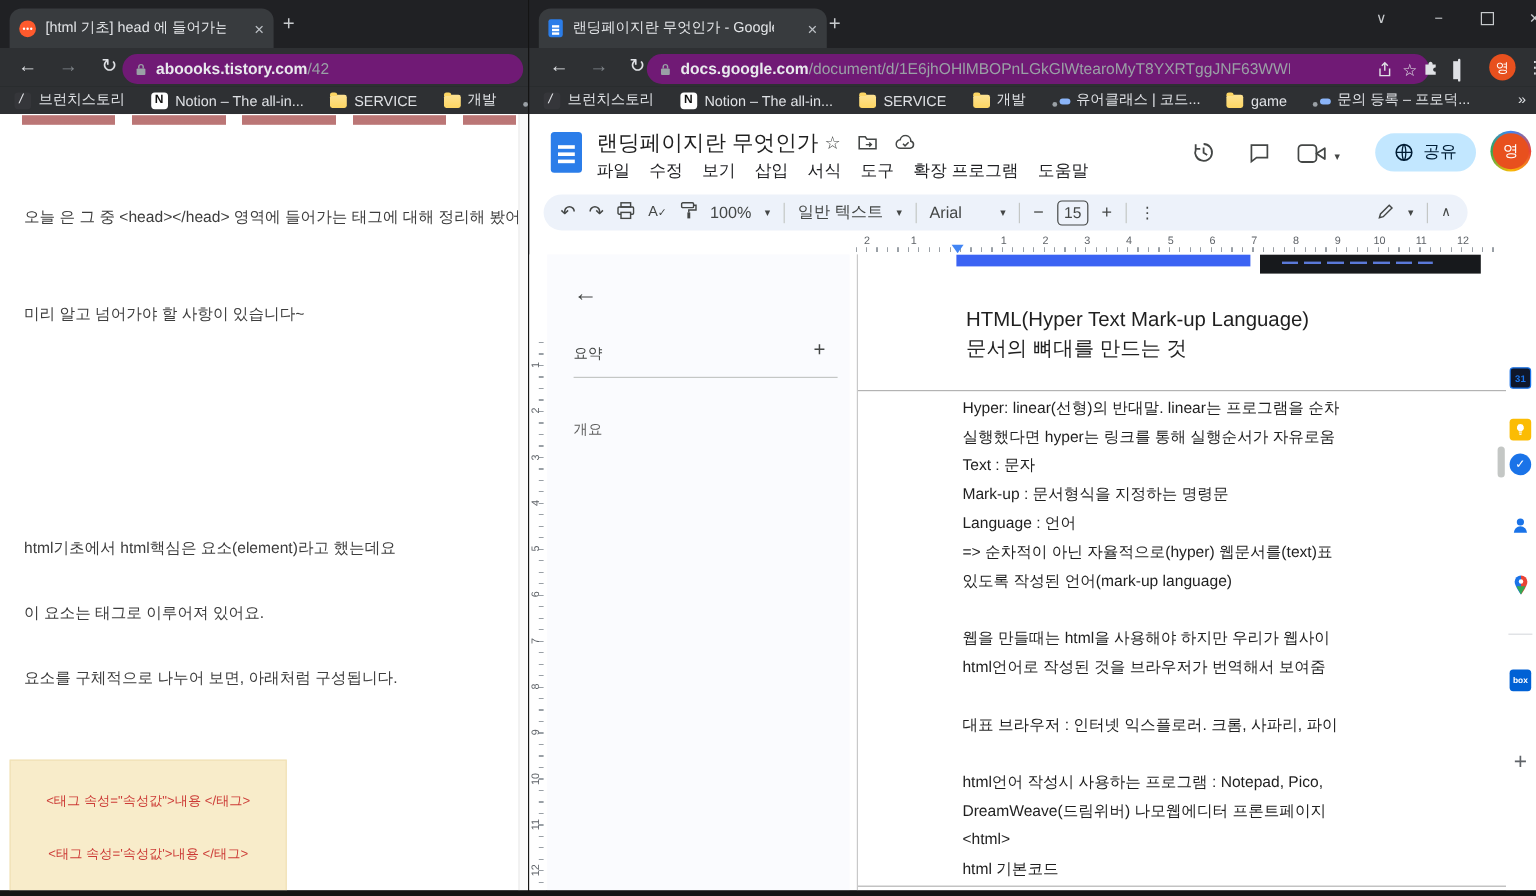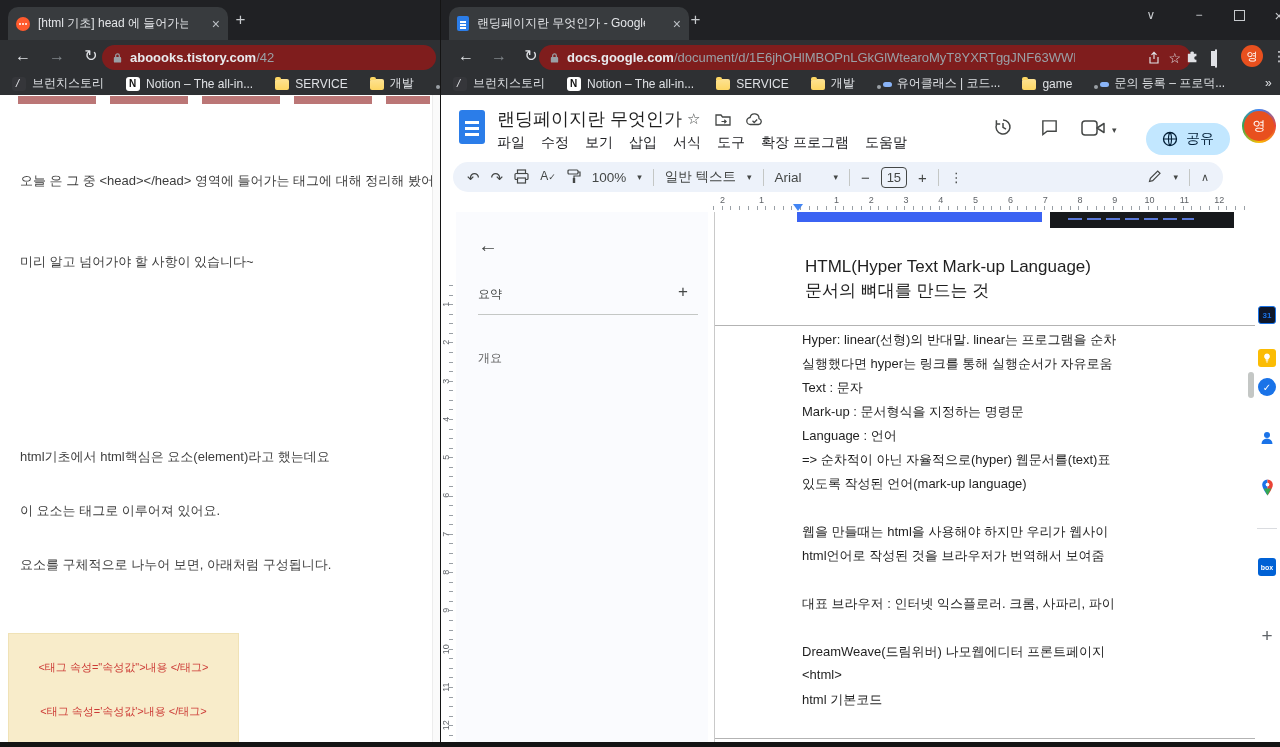--- a/index.html
+++ b/index.html
@@ -12,21 +12,21 @@
   .tab{position:absolute;top:7px;height:33px;background:#383b3e;border-radius:10px 10px 0 0;
        display:flex;align-items:center;padding:0 8px;gap:8px;overflow:hidden;}
   .tab-title{font-size:12px;color:#e3e5e8;white-space:nowrap;overflow:hidden;max-width:150px;}
   .tab-close{color:#bdc1c6;font-size:14px;line-height:14px;margin-left:auto;}
   .newtab{position:absolute;top:12px;width:17px;height:17px;color:#c7cacd;font-size:17px;line-height:16px;text-align:center;}
   .wctl{position:absolute;top:0;height:30px;width:40px;color:#c7cacd;font-size:12px;
         display:flex;align-items:center;justify-content:center;}
   .toolbar{position:absolute;left:0;right:0;top:40px;height:32px;background:#2e3033;}
   .navic{position:absolute;top:46px;width:22px;height:22px;color:#dfe1e5;font-size:16px;line-height:21px;text-align:center;}
   .navic.dim{color:#80868b;}
-  .urlbar{position:absolute;top:45px;height:25px;border-radius:13px;background:#7f1d1d;
+  .urlbar{position:absolute;top:45px;height:25px;border-radius:13px;background:#701a75;
           display:flex;align-items:center;padding:0 10px;gap:7px;overflow:hidden;}
   .url{font-size:13px;white-space:nowrap;overflow:hidden;}
   .url .host{color:#e8eaed;font-weight:bold;}
   .url .path{color:#9aa0a6;font-weight:normal;}
   .bookbar{position:absolute;left:0;right:0;top:72px;height:23px;background:#2e3033;
            display:flex;align-items:center;gap:22px;padding-left:12px;overflow:hidden;}
   .bm{display:flex;align-items:center;gap:6px;flex:none;}
   .bml{font-size:12px;color:#dfe1e5;white-space:nowrap;}
   .bmi{width:14px;height:14px;flex:none;position:relative;border-radius:3px;}
   .bmi.brunch{background:#35363a;}
@@ -298,21 +298,21 @@
             <path d="M3 3h14v11H7.5L3 17.5z" fill="none" stroke="#444746" stroke-width="1.5"></path>
           </svg>
       </span>
       <span class="abs" style="left:640px;top:25px;">
         <svg width="26" height="16" viewBox="0 0 26 16">
             <rect x="1" y="1" width="15" height="14" rx="3" fill="none" stroke="#444746" stroke-width="1.5"></rect>
             <path d="M16 8l7-4.5v9z" fill="none" stroke="#444746" stroke-width="1.5" stroke-linejoin="round"></path>
           </svg>
       </span>
       <span class="abs ddarrow" style="left:671px;top:30px;">▾</span>
-      <div class="sharepill" style="left:705px;top:16px;margin-top:12px;">
+      <div class="sharepill" style="left:705px;top:16px;">
         <svg width="16" height="16" viewBox="0 0 16 16">
             <circle cx="8" cy="8" r="6.5" fill="none" stroke="#001d35" stroke-width="1.3"></circle>
             <path d="M1.5 8h13M8 1.5c-2 2-2 11 0 13M8 1.5c2 2 2 11 0 13" fill="none" stroke="#001d35" stroke-width="1.1"></path>
           </svg>
         <span>공유</span>
       </div>
       <span class="ring abs" style="left:801px;top:14px;">
         <span class="avatar" style="width:30px;height:30px;font-size:13px;">영</span>
       </span>
 
@@ -424,20 +424,21 @@
             <div class="dl">Mark-up : 문서형식을 지정하는 명령문</div>
             <div class="dl">Language : 언어</div>
             <div class="dl">=&gt; 순차적이 아닌 자율적으로(hyper) 웹문서를(text)표</div>
             <div class="dl">있도록 작성된 언어(mark-up language)</div>
             <div class="dl"></div>
             <div class="dl">웹을 만들때는 html을 사용해야 하지만 우리가 웹사이</div>
             <div class="dl">html언어로 작성된 것을 브라우저가 번역해서 보여줌</div>
             <div class="dl"></div>
             <div class="dl">대표 브라우저 : 인터넷 익스플로러. 크롬, 사파리, 파이</div>
             <div class="dl"></div>
+            <div class="dl">html언어 작성시 사용하는 프로그램 : Notepad, Pico,</div>
             <div class="dl">DreamWeave(드림위버) 나모웹에디터 프론트페이지</div>
             <div class="dl">&lt;html&gt;</div>
             <div class="dl">html 기본코드</div>
           </div>
         <div class="tline" style="top:526px;"></div>
       </div>
 
       <div class="abs" style="left:807px;top:277px;width:6px;height:26px;border-radius:3px;background:#c4c7c5;"></div>
 
       <div class="sidestrip">

